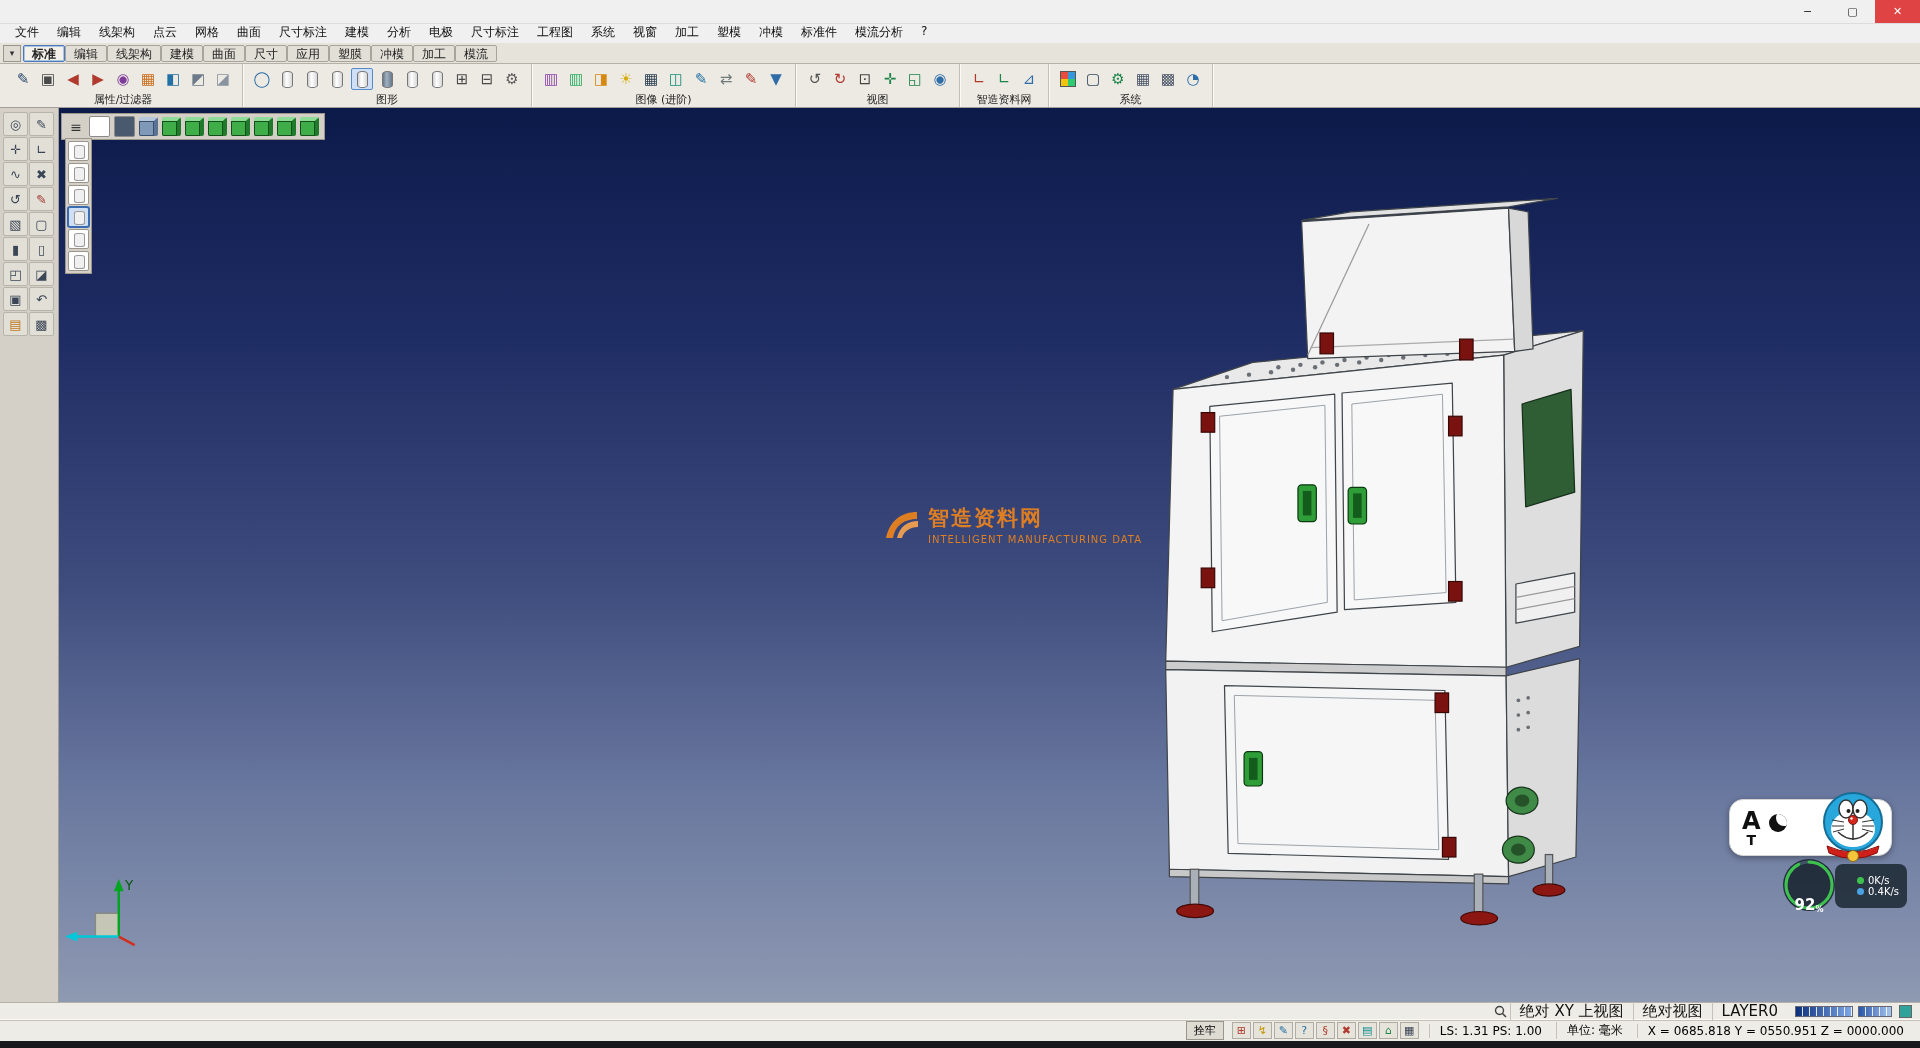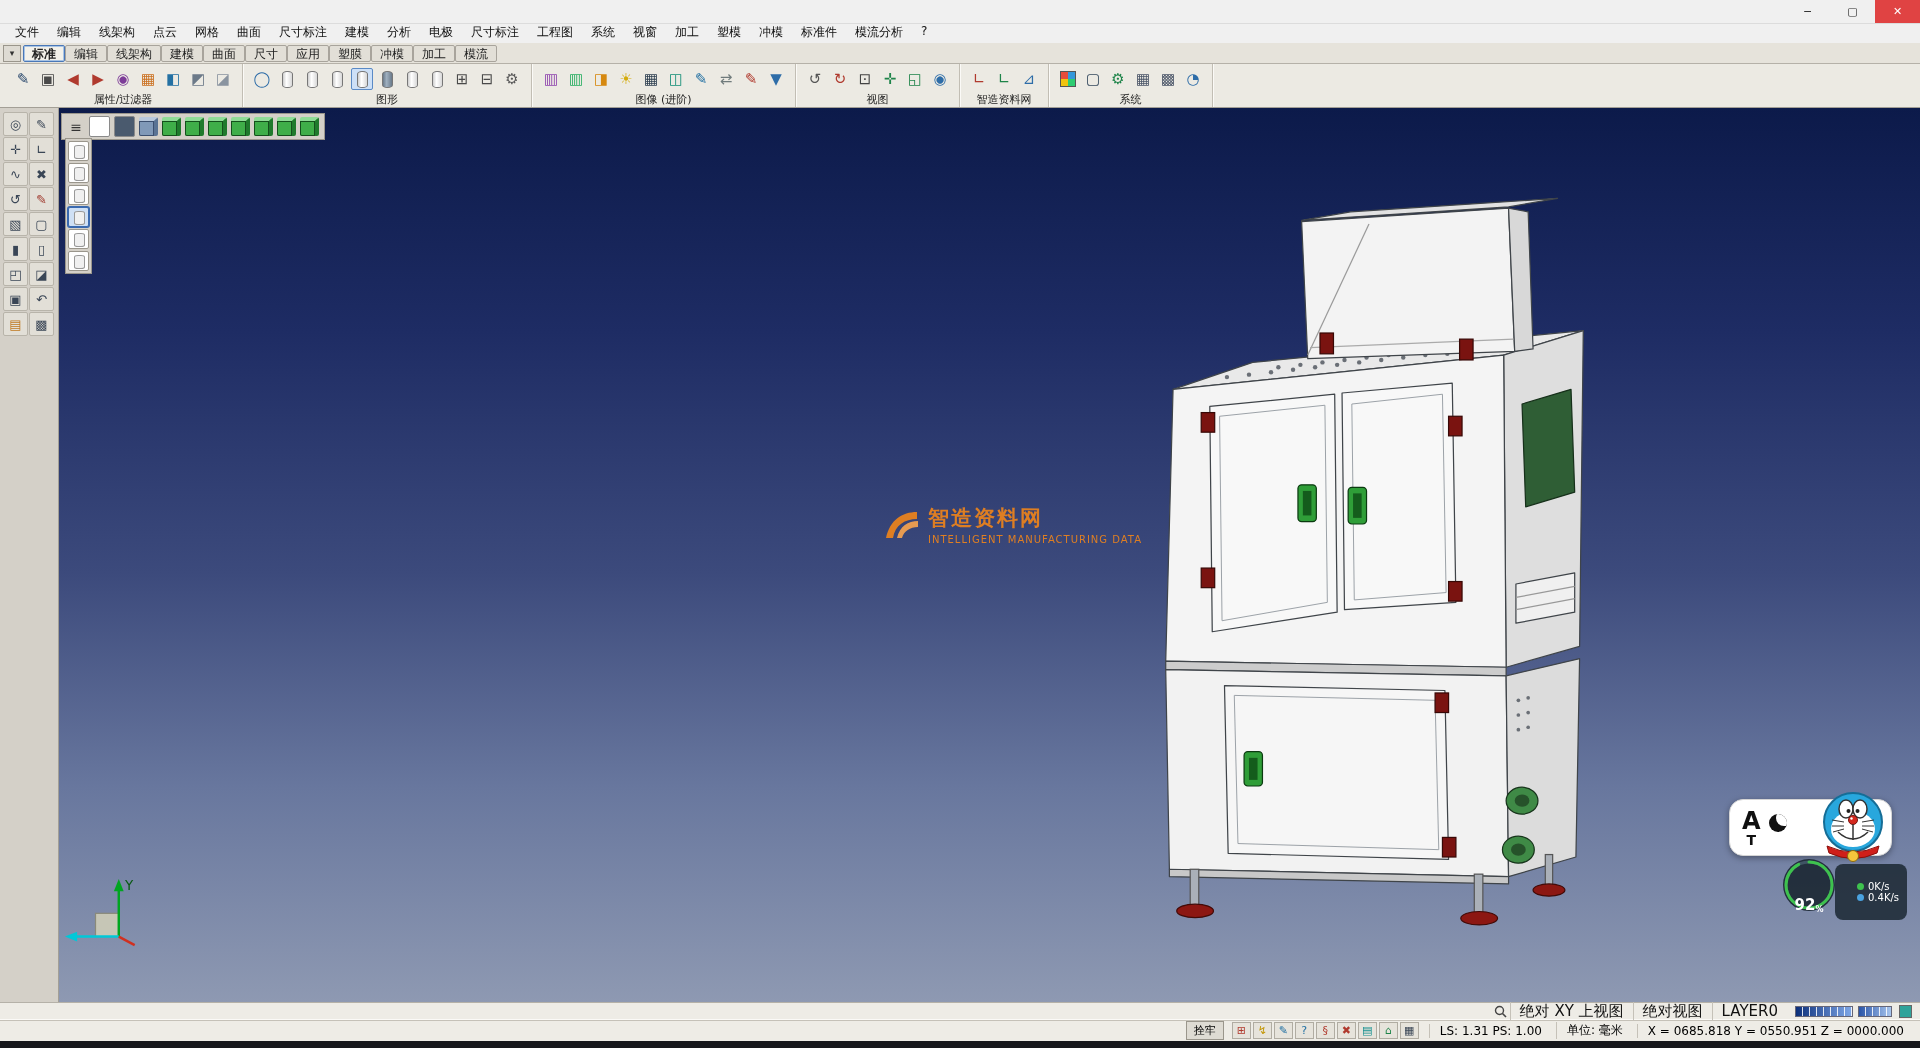--- a/index.html
+++ b/index.html
@@ -71,21 +71,21 @@
   .ac-col { display:flex; flex-direction:column; align-items:center; line-height:1; }
   .ac-a { font-size:24px; font-weight:bold; color:#101010; }
   .ac-t { font-size:14px; font-weight:bold; color:#101010; }
   .crescent { width:18px; height:18px; border-radius:50%; background:#111; position:relative; overflow:hidden; margin-top:-10px; }
   .crescent::after { content:""; position:absolute; left:7px; top:-4px; width:16px; height:16px; border-radius:50%; background:#fff; }
   .red-dot { position:absolute; right:16px; top:6px; width:10px; height:10px; border-radius:50%; background:#e23a30; }
   .doraemon { position:absolute; left:1752px; top:682px; z-index:6; }
   .pct-wrap { position:absolute; left:1721px; top:748px; width:58px; height:58px; z-index:6; }
   .pct-text { position:absolute; inset:0; display:flex; align-items:flex-end; justify-content:center; color:#fff; font-weight:bold; font-size:15px; }
   .pct-unit { font-size:8px; margin-top:6px; }
-  .speed-box { position:absolute; left:1776px; top:756px; width:72px; height:56px; background:rgba(30,42,54,.88); border-radius:8px; z-index:5; display:flex; flex-direction:column; justify-content:center; gap:0; padding-left:22px; color:#fff; font-size:10px; }
+  .speed-box { position:absolute; left:1776px; top:756px; width:72px; height:44px; background:rgba(30,42,54,.88); border-radius:8px; z-index:5; display:flex; flex-direction:column; justify-content:center; gap:0; padding-left:22px; color:#fff; font-size:10px; }
   .sp-row { display:flex; align-items:center; gap:4px; }
   .dot { width:7px; height:7px; border-radius:50%; display:inline-block; }
   .dot.up { background:#3ec24e; } .dot.down { background:#4aa3e0; }
 
   
   .status1 { height:17px; background:#eeece6; border-top:1px solid #b5b1a8; display:flex; align-items:center; justify-content:flex-end; padding-right:8px; font-size:15px; color:#111; }
   .s1-field { padding:0 9px; border-left:1px solid #c5c1b8; white-space:nowrap; }
   .bar1 { width:58px; height:11px; margin-left:8px; border:1px solid #667;
     background-image:repeating-linear-gradient(90deg,transparent 0 6px,rgba(255,255,255,.85) 6px 7px),linear-gradient(90deg,#0c2f7a,#7fa8e8); }
   .bar2 { width:34px; height:11px; margin-left:5px; border:1px solid #667;

